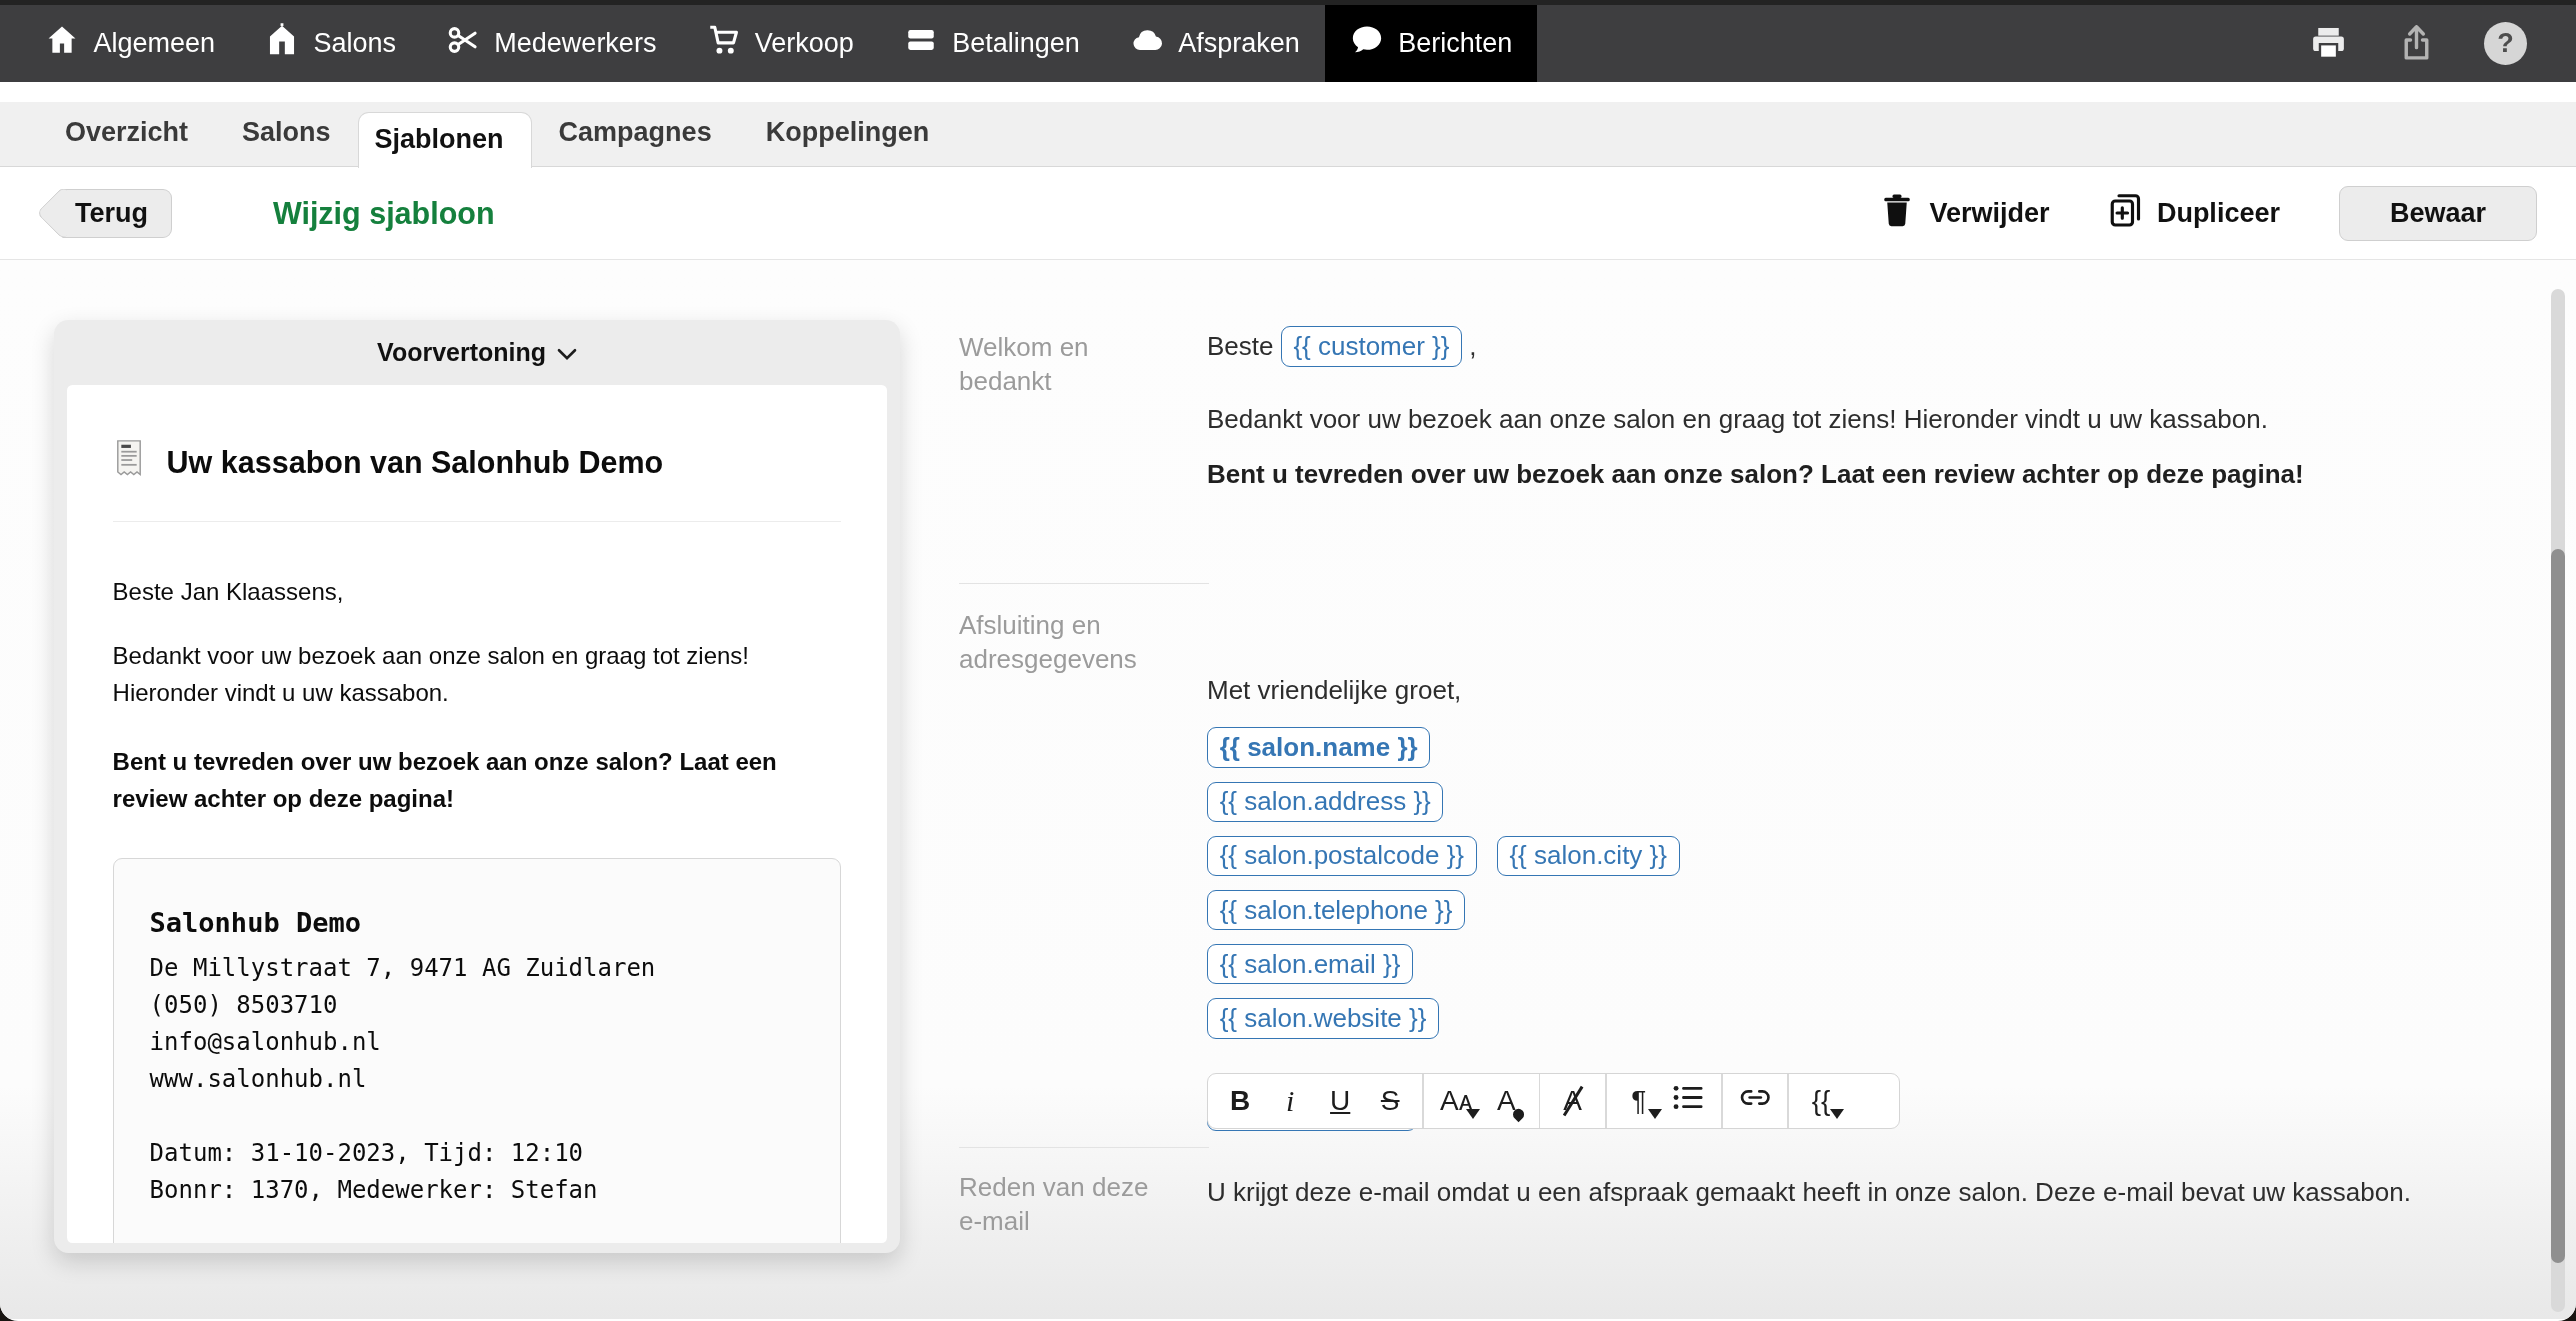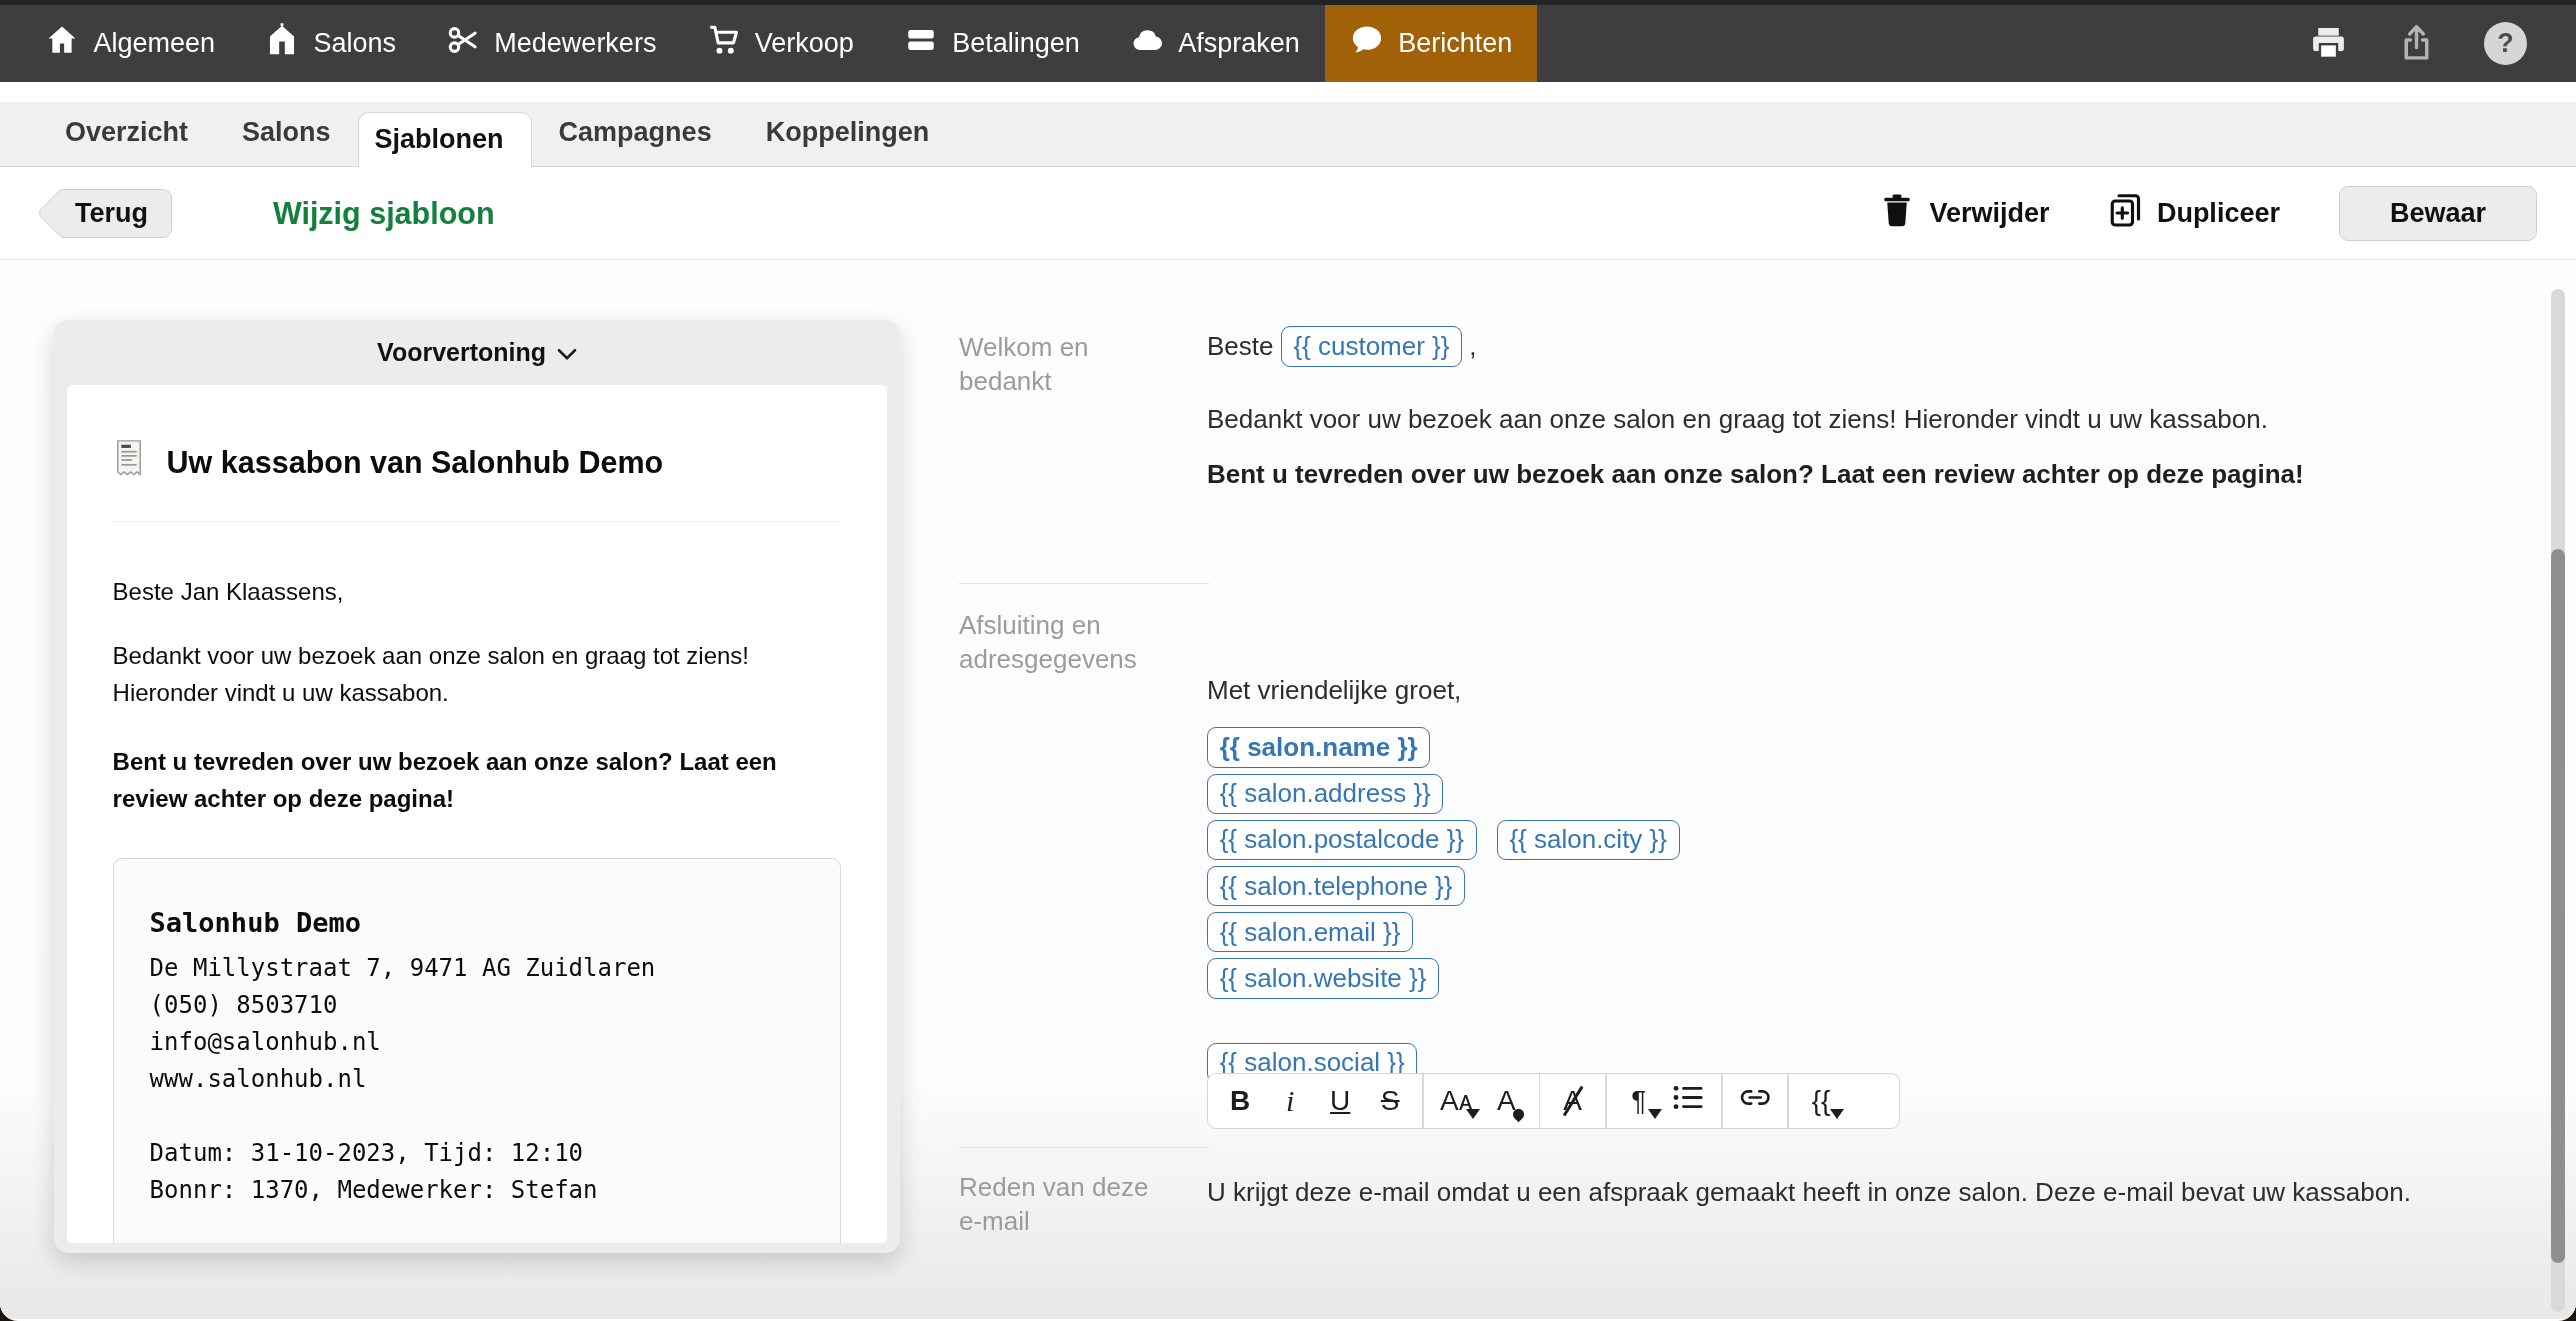--- a/index.html
+++ b/index.html
@@ -5,21 +5,21 @@
   * { margin:0; padding:0; box-sizing:border-box; }
   html,body { width:2576px; height:1321px; overflow:hidden; }
   body { background:#181411; font-family:"Liberation Sans","DejaVu Sans",sans-serif; color:#222; }
 
   .window { position:absolute; inset:0; background:#fff; border-radius:0 0 18px 18px; overflow:hidden; }
 
   
   .top-edge { height:5.4px; background:#232323; }
   .nav { height:77px; background:#3e3e40; display:flex; align-items:stretch; padding:0 10px 0 20px; color:#fff; }
   .nav-item { display:flex; align-items:center; gap:14.4px; padding:0 25px; font-size:27px; cursor:default; }
-  .nav-item.active { background:#a16207; }
+  .nav-item.active { background:#000000; }
   .nav-item svg { width:34px; height:34px; flex:none; }
   .nav-spacer { flex:1; }
   .nav-actions { display:flex; align-items:center; gap:47px; padding-right:39px; }
   .nav-actions svg { width:41px; height:41px; }
   .help-circle { width:43px; height:43px; border-radius:50%; background:#d6d6d6; color:#4d4d4d;
                  font-size:27px; font-weight:bold; display:flex; align-items:center; justify-content:center; }
 
   
   .tabs-white { height:20px; background:#fff; }
   .tabstrip { height:65px; background:#f0f0f0; border-bottom:1.8px solid #d8d8d8; display:flex; align-items:flex-end; padding:0 38px; }
@@ -67,21 +67,21 @@
 
   
   .flabel { position:absolute; left:959px; width:242px; font-size:26px; line-height:34px; color:#9b9b9b; }
   .fdivider { position:absolute; left:959px; width:250px; border-top:1.8px solid #e3e3e3; }
   .ftext { position:absolute; left:1207px; font-size:26px; color:#2d2d2d; }
 
   .chip { display:inline-flex; align-items:center; border:1.8px solid #3576b4; border-radius:9px;
           padding:3.6px 11.7px; color:#3576b4; font-size:26px; background:#fff; white-space:nowrap; }
   .chip.bold { font-weight:bold; }
   .welcome-line { display:flex; align-items:center; gap:7.2px; }
-  .chips-col { display:flex; flex-direction:column; align-items:flex-start; gap:6px; }
+  .chips-col { display:flex; flex-direction:column; align-items:flex-start; gap:14px; }
   .chips-row { display:flex; gap:20px; }
 
   
   .toolbar { position:absolute; left:1207px; top:813px; width:693px; height:56px; background:#fff;
              border:1.8px solid #d5d5d5; border-radius:9px; display:flex; align-items:stretch; overflow:hidden; }
   .tgroup { display:flex; align-items:center; padding:0 7.2px; }
   .tsep { width:1.8px; background:#d9d9d9; }
   .tbtn { position:relative; display:flex; align-items:center; justify-content:center; min-width:50px;
           padding:0 7.2px; height:100%; font-size:28px; color:#1d1d1d; }
   .tbtn .ital { font-family:"Liberation Serif","DejaVu Serif",serif; font-style:italic; font-size:30px; }

